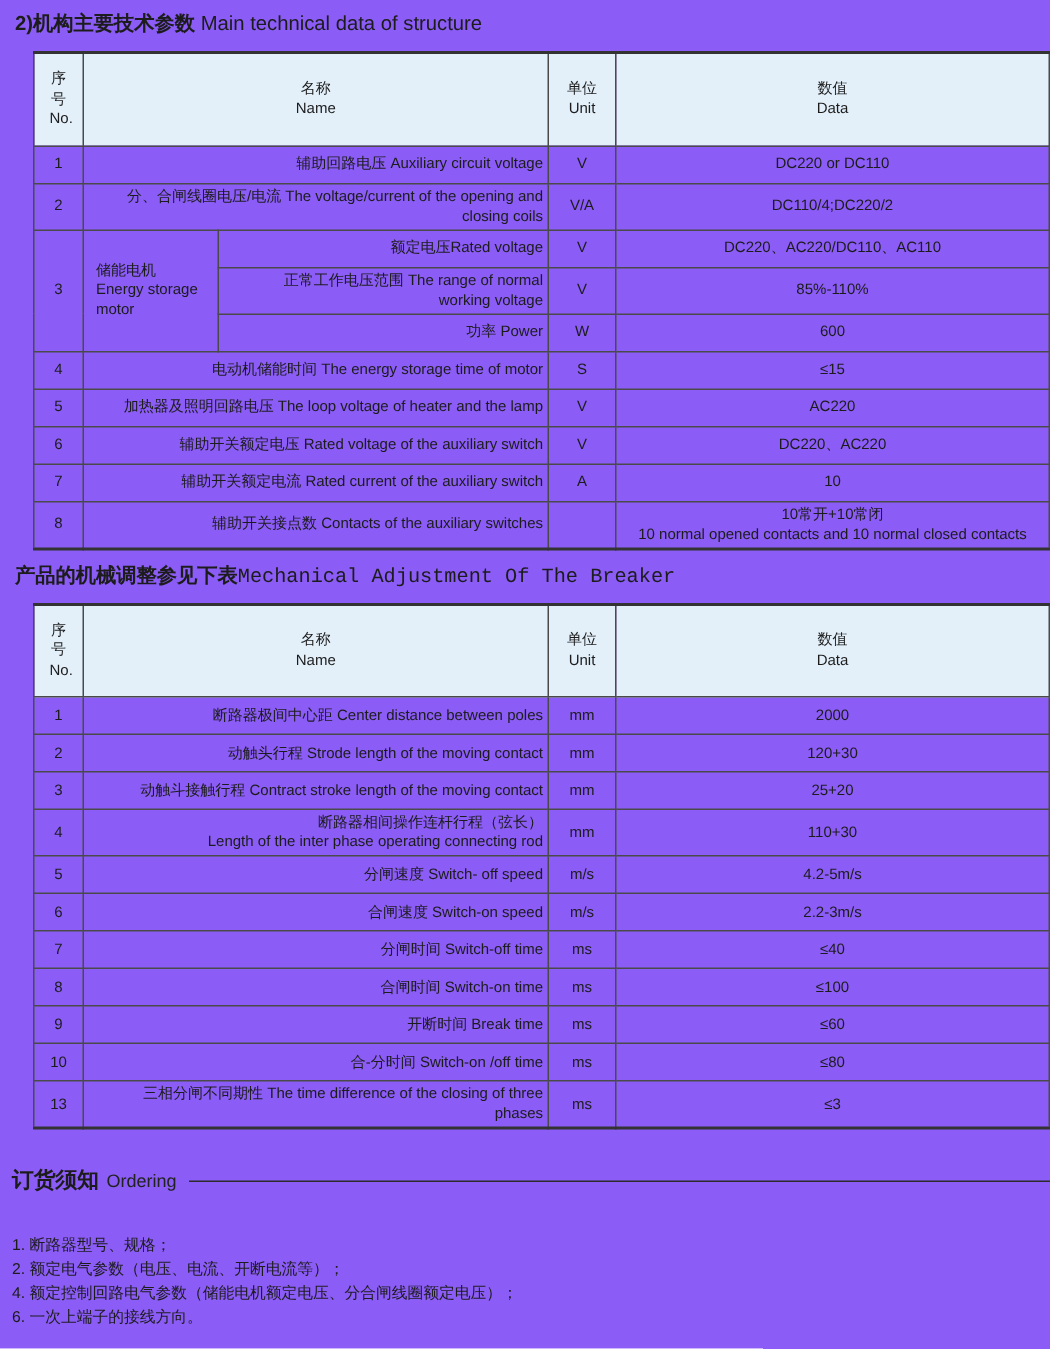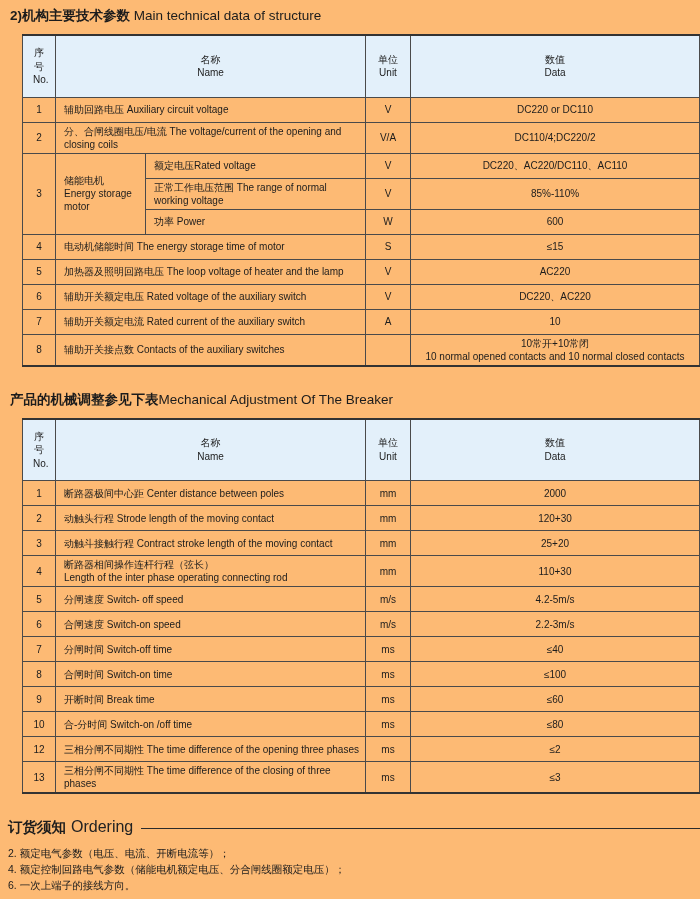--- a/index.html
+++ b/index.html
@@ -1,34 +1,34 @@
 <!DOCTYPE html>
 <html><head>
 <meta charset="utf-8">
 <style>
   html,body{margin:0;padding:0;background:#ffffff;}
   body{font-family:"Liberation Sans","DejaVu Sans",sans-serif;color:#1c1c1c;}
-  .page{position:relative;width:700px;height:899px;background:#fdba74;overflow:hidden;}
+  .page{position:relative;width:700px;height:899px;background:#8b5cf6;overflow:hidden;}
 
   .sec-title{margin:7px 0 9px 10px;font-size:13.5px;letter-spacing:0;}
   .sec-title .zh{font-weight:bold;}
   .sec-title .en{font-weight:normal;}
 
   table{border-collapse:collapse;margin-left:22px;width:677px;table-layout:fixed;
         font-size:10px;border:1px solid #3d3d3d;border-top:2px solid #333;border-bottom:2px solid #333;}
   th,td{border:1px solid #4a4a4a;}
   th{font-weight:normal;height:34px;line-height:1.35;padding:10px;}
   td{height:20px;text-align:center;vertical-align:middle;white-space:pre-line;
      line-height:1.3;padding:2px 3px;}
-  td.c-name{text-align:left;padding-left:8px;}
+  td.c-name{text-align:right;padding-left:8px;}
   td.c-group{text-align:left;padding-left:8px;vertical-align:middle;}
 
-  .ordering-head{display:flex;align-items:baseline;margin:24px 0 8px 8px;justify-content:flex-end;}
+  .ordering-head{display:flex;align-items:baseline;margin:24px 0 26px 8px;justify-content:flex-end;}
   .ordering-head .zh{font-size:14.5px;font-weight:bold;}
-  .ordering-head .en{font-size:16px;margin-left:5px;color:#222;}
+  .ordering-head .en{font-size:12px;margin-left:5px;color:#222;}
   .ordering-head .rule{flex:1;border-bottom:1.5px solid #2b2b2b;margin-left:8px;margin-right:0;
                        transform:translateY(-3px);}
 
   .ord-list{margin-left:8px;font-size:10.5px;}
   .ord-item{line-height:16px;white-space:nowrap;}
 </style>
 </head>
 <body>
 
 <div class="page">
@@ -124,21 +124,21 @@
         <tr>
           <td class="c-no">8</td>
           <td class="c-name" colspan="2">辅助开关接点数 Contacts of the auxiliary switches</td>
           <td class="c-unit"></td>
           <td class="c-data">10常开+10常闭
 10 normal opened contacts and 10 normal closed contacts</td>
         </tr>
       </tbody>
   </table>
 
-  <div class="sec-title" style="margin-top:24px;">
+  <div class="sec-title" style="margin-top:8px;font-family:Liberation Mono, monospace;">
     <span class="zh">产品的机械调整参见下表</span><span class="en">Mechanical Adjustment Of The Breaker</span>
   </div>
 
   <table>
     <colgroup>
       <col style="width:33px">
         <col style="width:90px">
         <col style="width:220px">
         <col style="width:45px">
         <col style="width:289px">
@@ -219,39 +219,34 @@
           <td class="c-unit">ms</td>
           <td class="c-data">≤60</td>
         </tr>
         <tr>
           <td class="c-no">10</td>
           <td class="c-name" colspan="2">合-分时间 Switch-on /off time</td>
           <td class="c-unit">ms</td>
           <td class="c-data">≤80</td>
         </tr>
         <tr>
-          <td class="c-no">12</td>
-          <td class="c-name" colspan="2">三相分闸不同期性 The time difference of the opening three phases</td>
-          <td class="c-unit">ms</td>
-          <td class="c-data">≤2</td>
-        </tr>
-        <tr>
           <td class="c-no">13</td>
           <td class="c-name" colspan="2">三相分闸不同期性 The time difference of the closing of three phases</td>
           <td class="c-unit">ms</td>
           <td class="c-data">≤3</td>
         </tr>
       </tbody>
   </table>
 
   <div class="ordering-head">
     <span class="zh">订货须知</span>
     <span class="en">Ordering</span>
     <span class="rule"></span>
   </div>
 
   <div class="ord-list">
+      <div class="ord-item">1. 断路器型号、规格；</div>
       <div class="ord-item">2. 额定电气参数（电压、电流、开断电流等）；</div>
       <div class="ord-item">4. 额定控制回路电气参数（储能电机额定电压、分合闸线圈额定电压）；</div>
       <div class="ord-item">6. 一次上端子的接线方向。</div>
     </div>
 
 </div>
 
 </body></html>

